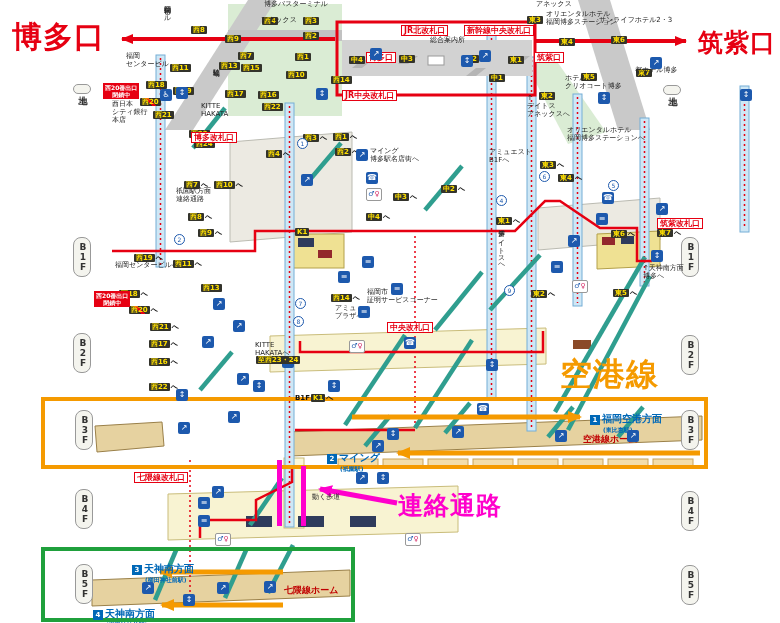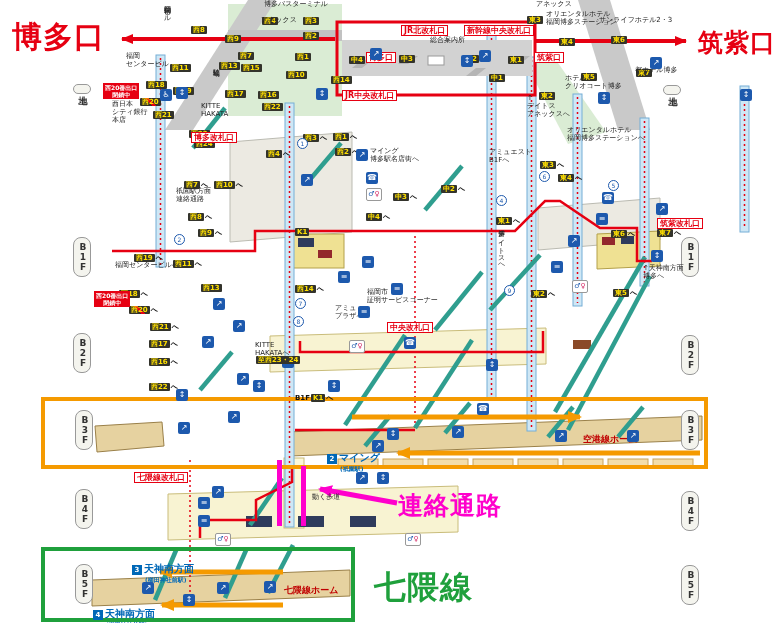--- a/index.html
+++ b/index.html
@@ -161,21 +161,21 @@
   <line x1="283" y1="605" x2="162" y2="605" stroke="#f59a00" stroke-width="5" marker-end="url(#morange)"></line>
   <line x1="397" y1="503" x2="320" y2="489" stroke="#ff00cc" stroke-width="5" marker-end="url(#mmag)"></line>
 
   <rect x="277" y="460" width="5" height="66" fill="#ff00cc"></rect>
   <rect x="301" y="466" width="5" height="60" fill="#ff00cc"></rect>
 </svg>
 
 <div id="labels">
   <div id="hakata-exit" class="big">博多口</div>
   <div id="chikushi-exit" class="big">筑紫口</div>
-  <div id="nanakuma-line" class="big">七隈線</div>
+  <div id="kuko-line" class="big">空港線</div>
   <div id="renraku" class="big">連絡通路</div>
 <div class="pill" style="left: 73px; top: 84px;">地上</div>
       <div class="pill" style="left: 73px; top: 237px;">B1F</div>
       <div class="pill" style="left: 73px; top: 333px;">B2F</div>
       <div class="pill" style="left: 75px; top: 410px;">B3F</div>
       <div class="pill" style="left: 75px; top: 489px;">B4F</div>
       <div class="pill" style="left: 75px; top: 564px;">B5F</div>
       <div class="pill" style="left: 663px; top: 85px;">地上</div>
       <div class="pill" style="left: 681px; top: 237px;">B1F</div>
       <div class="pill" style="left: 681px; top: 335px;">B2F</div>
@@ -232,21 +232,21 @@
       <div class="exitwrap" style="left: 558px; top: 165px;"><span class="badge">東4</span><span class="tosuf">へ</span></div>
       <div class="exitwrap" style="left: 611px; top: 221px;"><span class="badge">東6</span><span class="tosuf">へ</span></div>
       <div class="exitwrap" style="left: 657px; top: 220px;"><span class="badge">東7</span><span class="tosuf">へ</span></div>
       <div class="exitwrap" style="left: 119px; top: 281px;"><span class="badge">西18</span><span class="tosuf">へ</span></div>
       <div class="exitwrap" style="left: 129px; top: 297px;"><span class="badge closed">西20</span><span class="tosuf">へ</span></div>
       <div class="exitwrap" style="left: 150px; top: 314px;"><span class="badge">西21</span><span class="tosuf">へ</span></div>
       <div class="exitwrap" style="left: 149px; top: 331px;"><span class="badge">西17</span><span class="tosuf">へ</span></div>
       <div class="exitwrap" style="left: 149px; top: 349px;"><span class="badge">西16</span><span class="tosuf">へ</span></div>
       <div class="exitwrap" style="left: 149px; top: 374px; text-align: center;"><span class="badge">西22</span><span class="tosuf">へ</span></div>
       <div class="exitwrap" style="left: 201px; top: 275px;"><span class="badge">西13</span></div>
-      <div class="exitwrap" style="left: 295px; top: 276px;"><span class="badge">西14</span><span class="tosuf">へ</span></div>
+      <div class="exitwrap" style="left: 295px; top: 285px; padding-left: 36px;"><span class="badge">西14</span><span class="tosuf">へ</span></div>
       <div class="exitwrap" style="left: 531px; top: 281px;"><span class="badge">東2</span><span class="tosuf">へ</span></div>
       <div class="exitwrap" style="left: 613px; top: 280px;"><span class="badge">東5</span><span class="tosuf">へ</span></div>
       <div class="gate" style="left: 401px; top: 25px;">JR北改札口</div>
       <div class="gate" style="left: 464px; top: 25px;">新幹線中央改札口</div>
       <div class="gate" style="left: 342px; top: 90px;">JR中央改札口</div>
       <div class="gate" style="left: 366px; top: 52px;">博多口</div>
       <div class="gate" style="left: 534px; top: 52px;">筑紫口</div>
       <div class="gate" style="left: 191px; top: 132px;">博多改札口</div>
       <div class="gate" style="left: 657px; top: 174px; margin-top: 44px;">筑紫改札口</div>
       <div class="gate" style="left: 387px; top: 322px;">中央改札口</div>
@@ -285,20 +285,21 @@
       <div class="place" style="left: 643px; top: 264px;">↑天神南方面
 博多へ</div>
       <div class="place" style="left: 367px; top: 288px;">福岡市
 証明サービスコーナー</div>
       <div class="place" style="left: 335px; top: 304px;">アミュ
 プラザへ</div>
       <div class="place" style="left: 255px; top: 341px;">KITTE
 HAKATAへ</div>
       <div class="place" style="left: 312px; top: 493px;">動く歩道</div>
       <div class="place" style="left: 430px; top: 36px;">総合案内所</div>
+      <div class="dir" style="left: 590px; top: 407px;"><span class="num">1</span><span class="lbl">福岡空港方面</span><span class="sub">(東比恵駅)</span></div>
       <div class="dir" style="left: 327px; top: 446px;"><span class="num">2</span><span class="lbl">マイング</span><span class="sub">(祇園駅)</span></div>
       <div class="dir" style="left: 93px; top: 557px; padding-left: 39px;"><span class="num">3</span><span class="lbl">天神南方面</span><span class="sub">(櫛田神社前駅)</span></div>
       <div class="dir" style="left: 93px; top: 602px;"><span class="num">4</span><span class="lbl">天神南方面</span><span class="sub">(櫛田神社前駅)</span></div>
       <div class="pflabel" style="left: 583px; top: 433px;">空港線ホーム</div>
       <div class="pflabel" style="left: 284px; top: 584px;">七隈線ホーム</div>
       <div class="chip esc" style="left: 370px; top: 48px;">↗</div>
       <div class="chip esc" style="left: 479px; top: 50px;">↗</div>
       <div class="chip esc" style="left: 650px; top: 57px;">↗</div>
       <div class="chip esc" style="left: 301px; top: 174px;">↗</div>
       <div class="chip esc" style="left: 356px; top: 149px;">↗</div>

